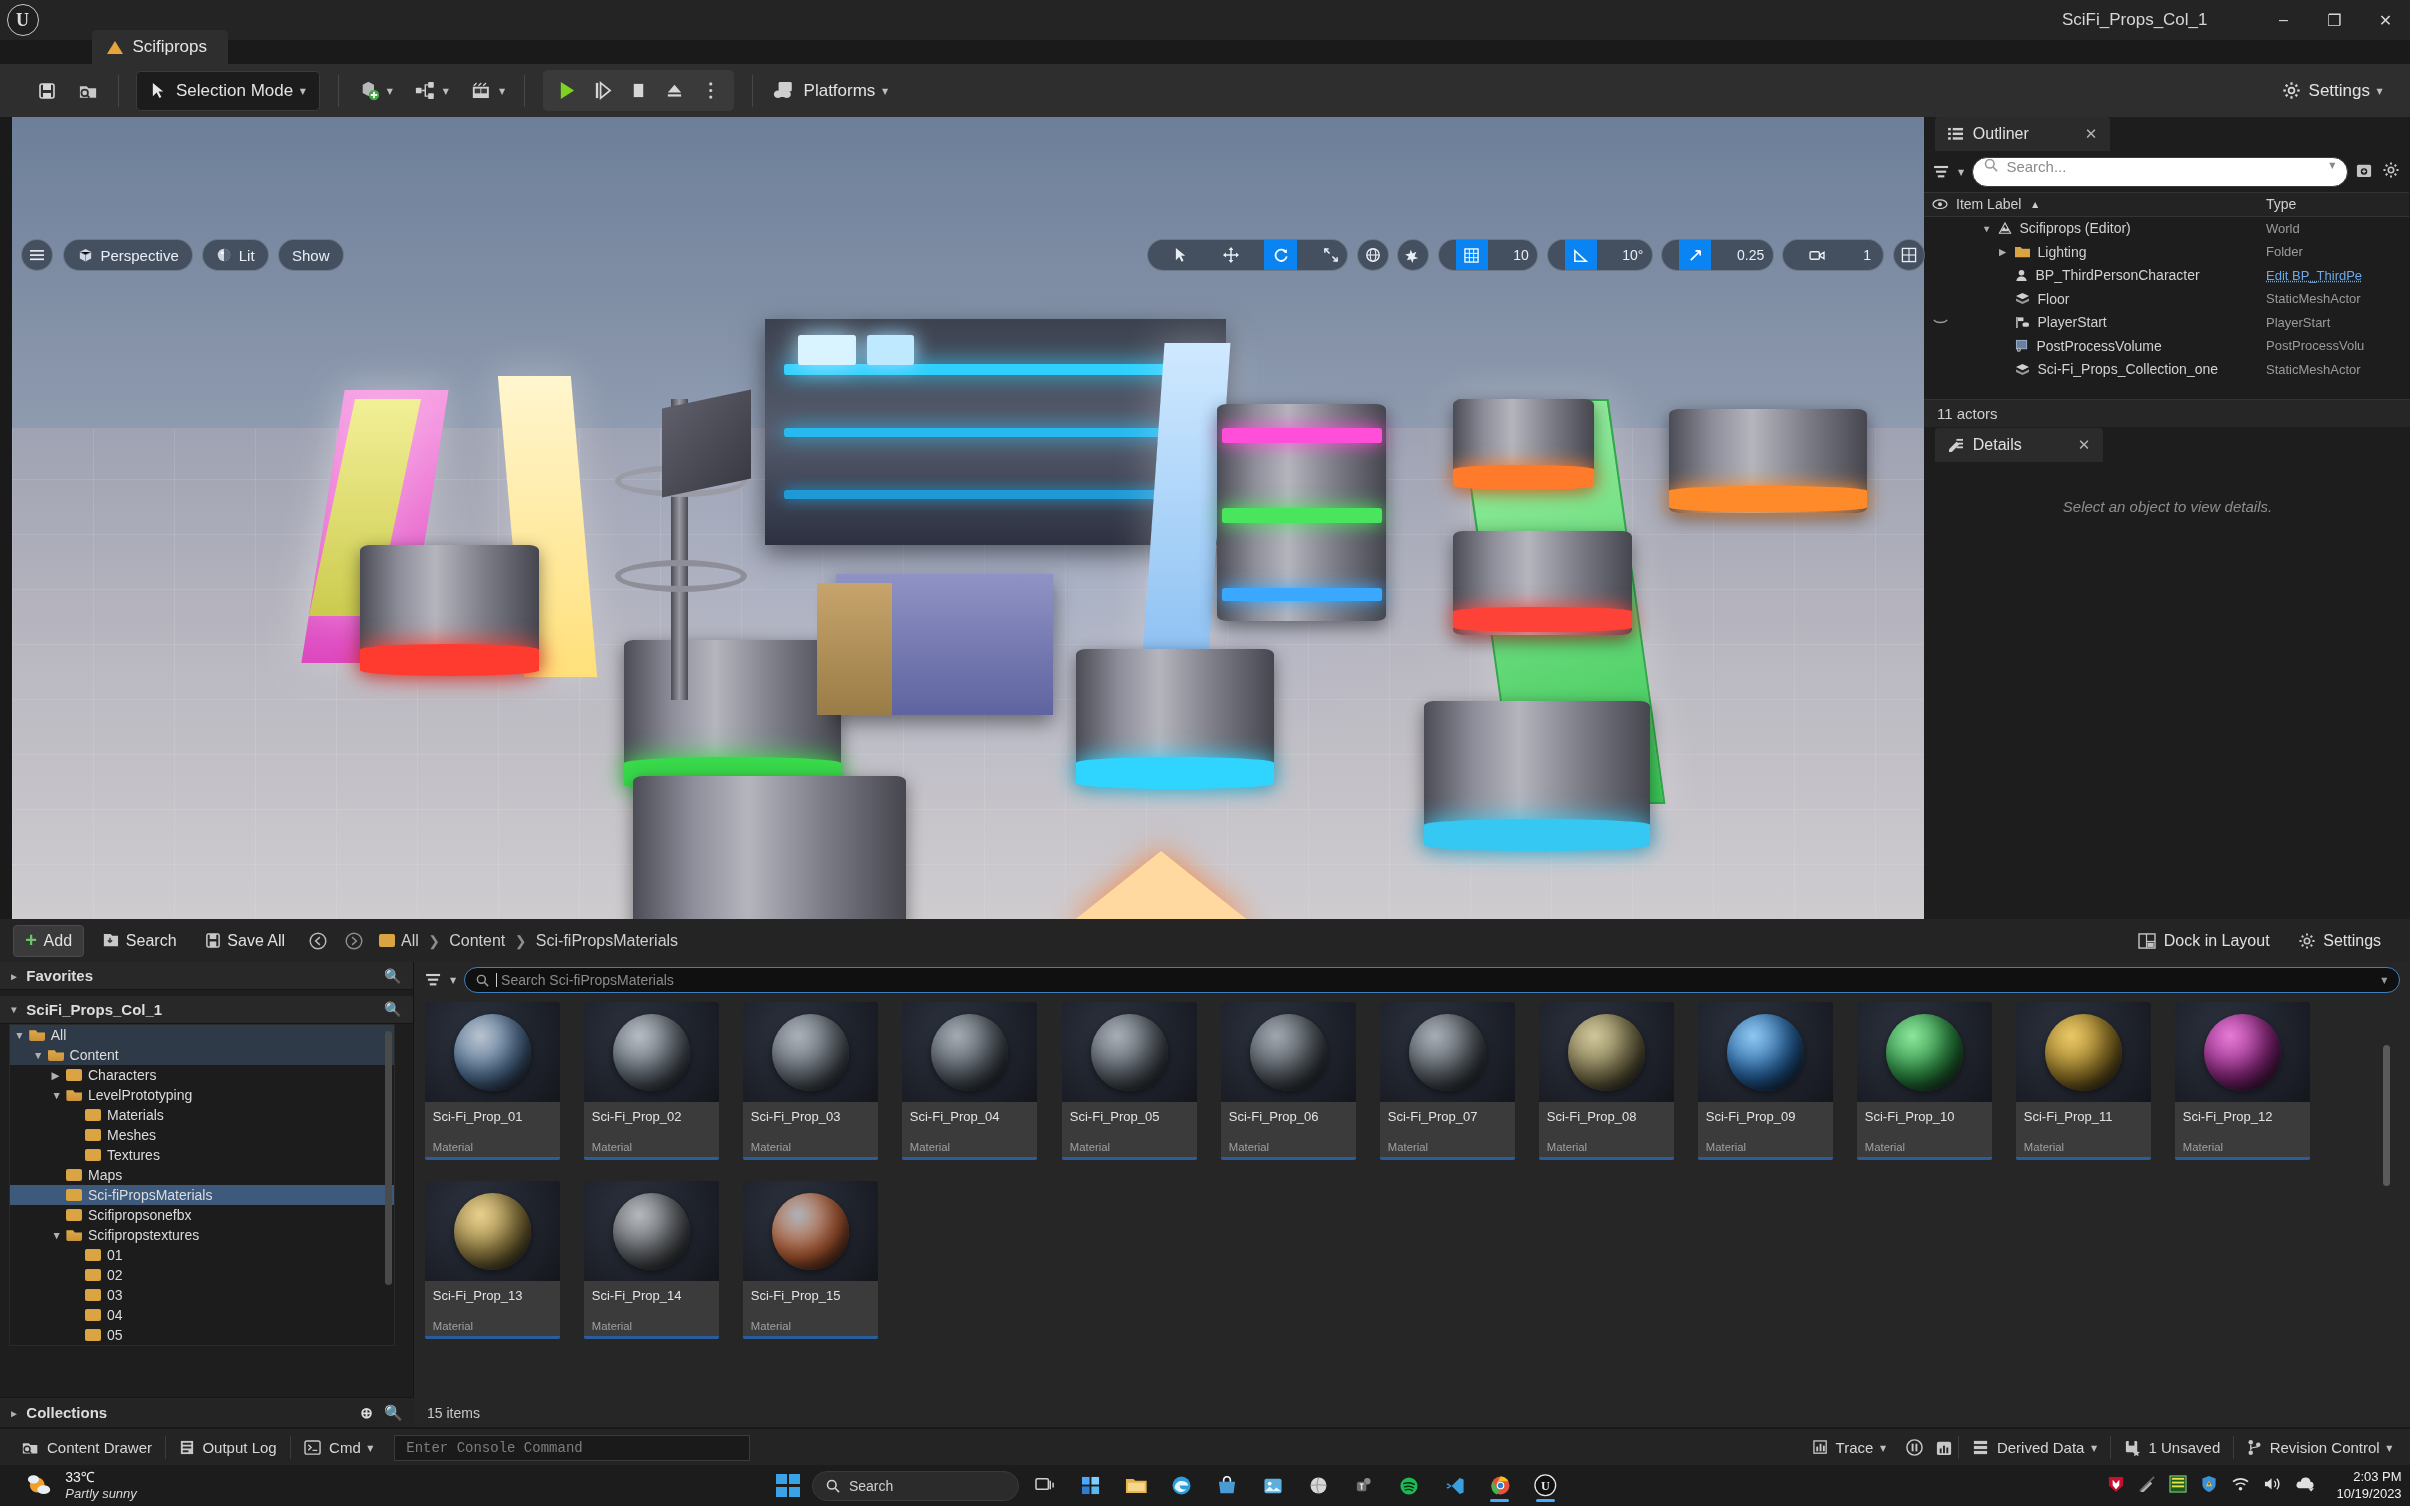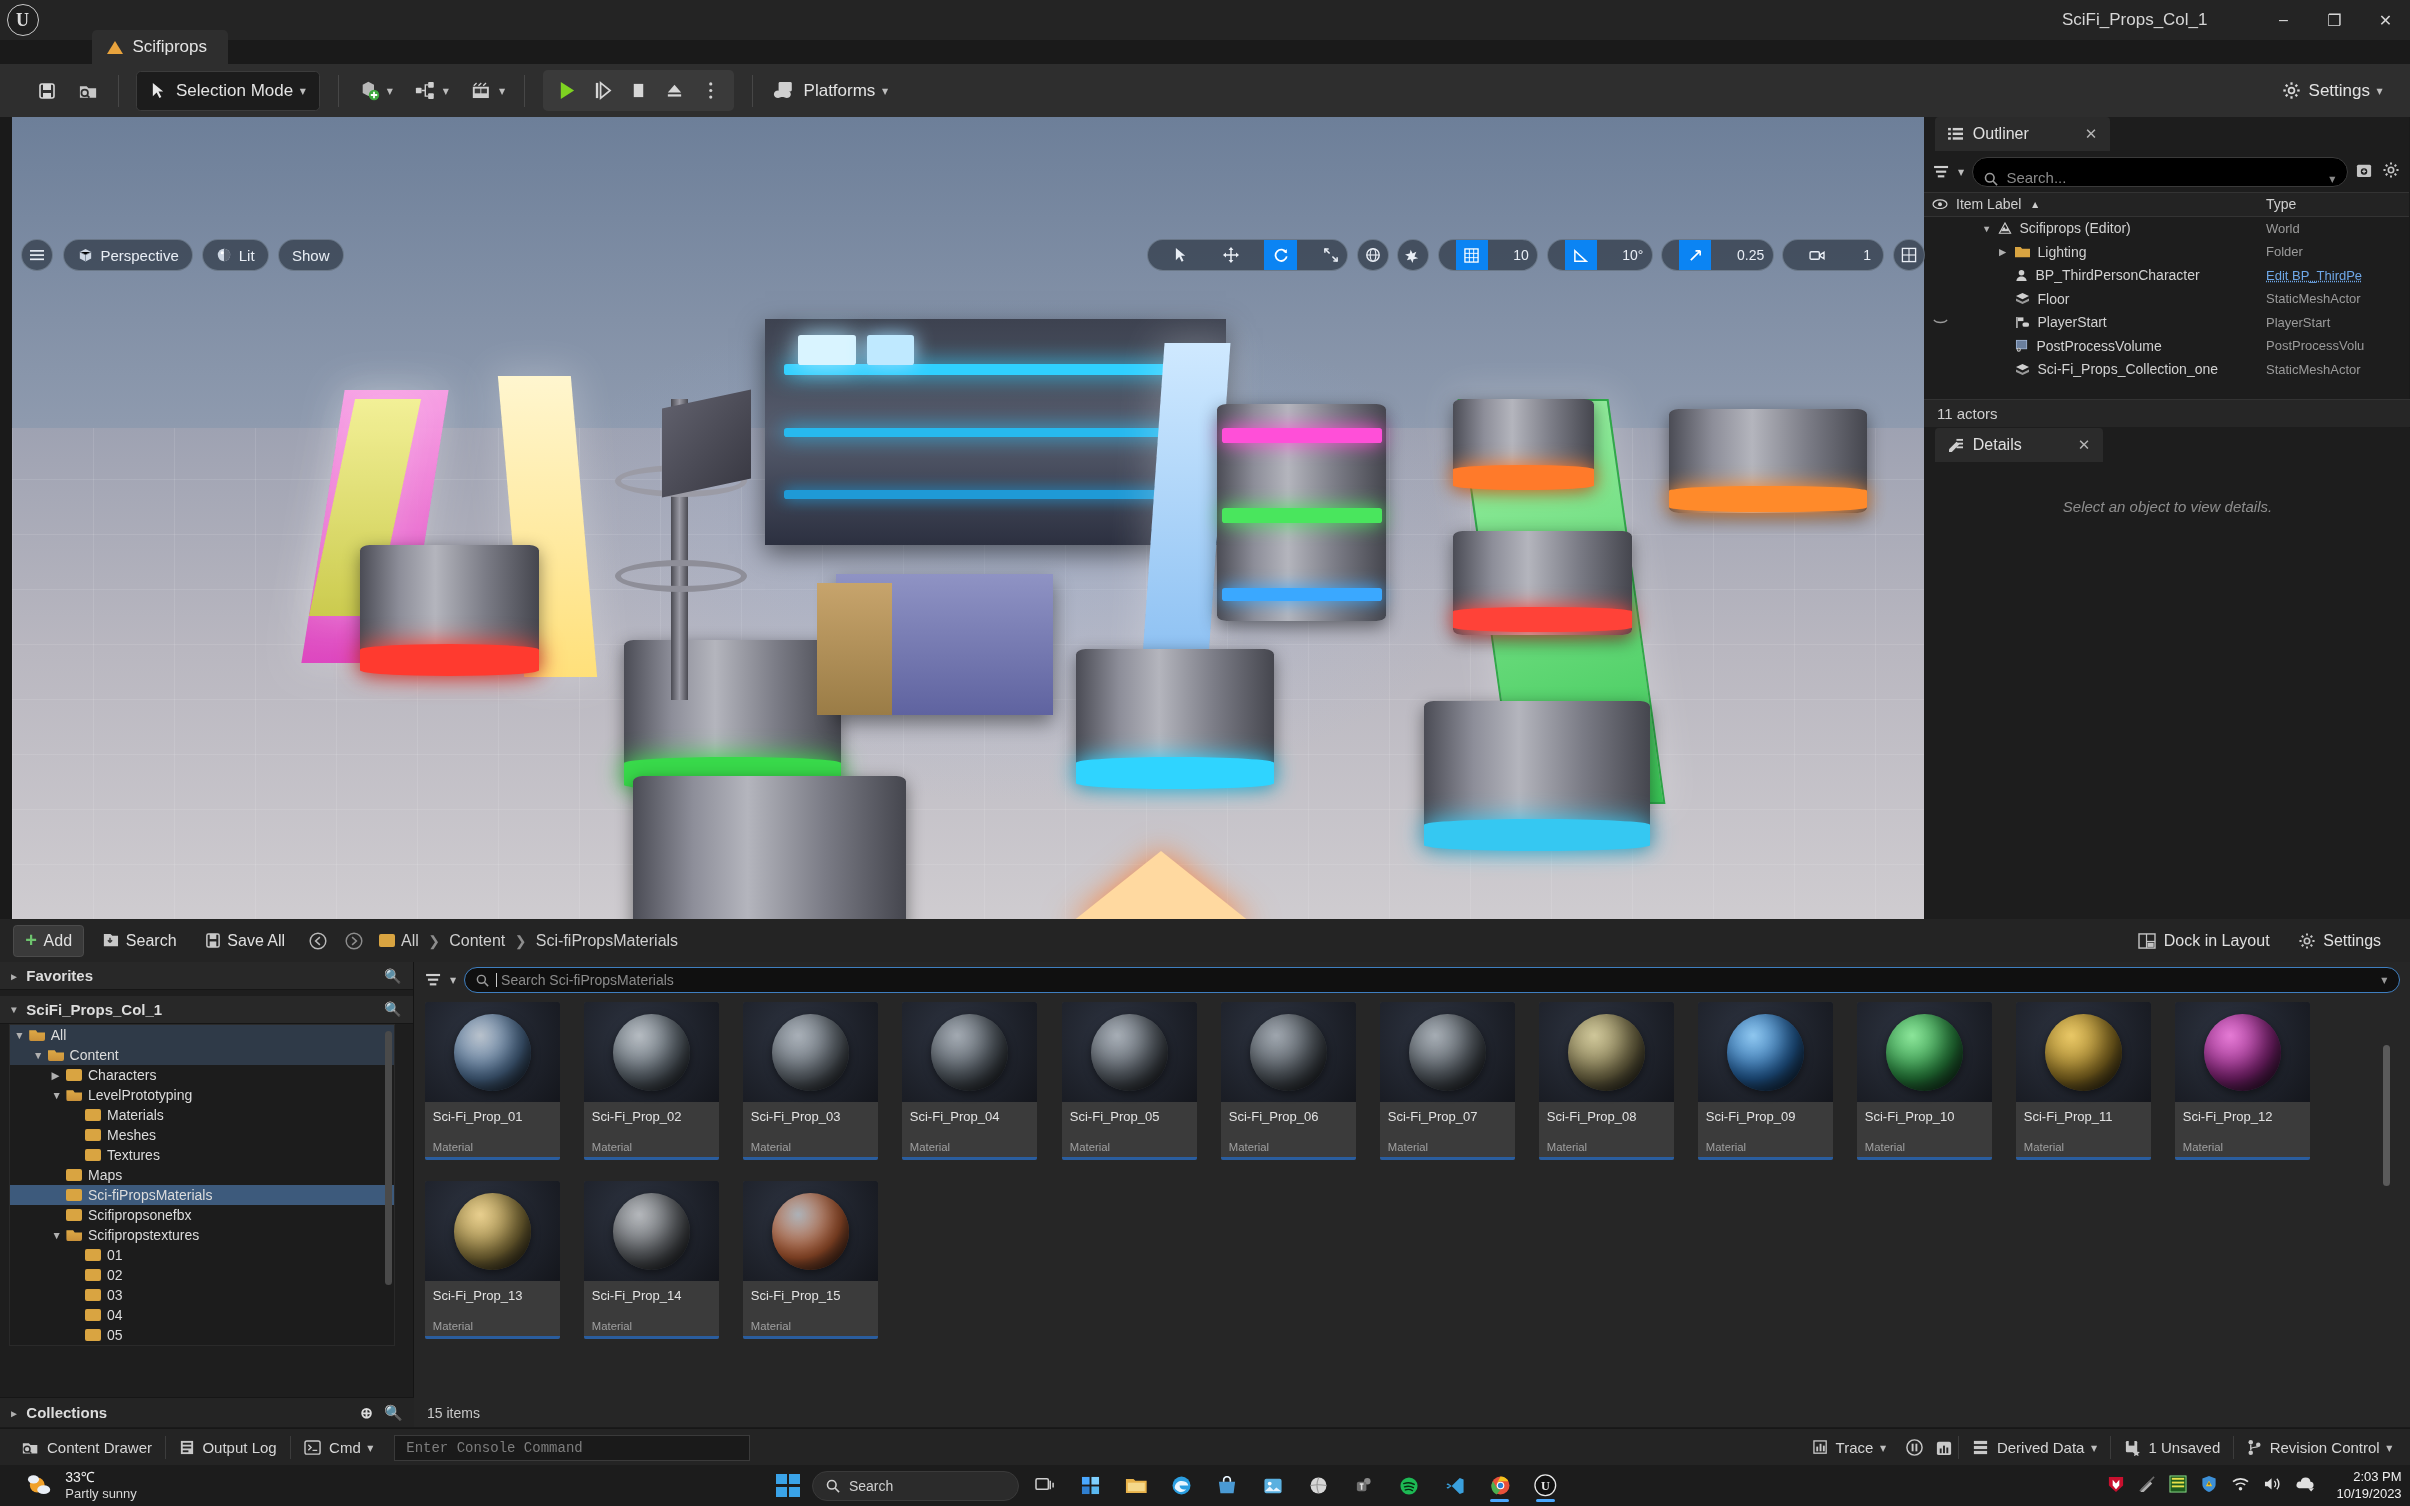--- a/index.html
+++ b/index.html
@@ -158,22 +158,22 @@
   .panel-tab {
     height: 34px; background: #2b2b2b; display: inline-flex; align-items: center;
     padding: 0 13px; font-size: 16px; color: #e0e0e0; border-radius: 3.8px 3.8px 0 0;
   }
   .panel-tab .x { margin-left: 56px; font-size: 15px; color: #b5b5b5; }
   .out-toolbar {
     height: 41px; display: flex; align-items: center; padding: 0 9.4px; gap: 7.5px;
     background: #1d1d1d;
   }
   .searchbox {
-    flex: 1; height: 30px; border-radius: 15px; background: #000000;
-    border: 0.9px solid #3a3a3a; display: flex; align-items: flex-end; padding: 0 11.3px;
+    flex: 1; height: 30px; border-radius: 15px; background: #ffffff;
+    border: 0.9px solid #3a3a3a; display: flex; align-items: flex-start; padding: 0 11.3px;
     font-size: 15px; color: #8a8a8a;
   }
   .out-head {
     height: 24.5px; display: flex; align-items: center; background: #232323;
     border-top: 0.9px solid #333; border-bottom: 0.9px solid #333;
     font-size: 14px; color: #cfcfcf;
   }
   .out-row {
     height: 23.5px; display: flex; align-items: center; font-size: 14px; color: #d2d2d2;
   }
@@ -281,21 +281,21 @@
   .sb-right { position: absolute; right: 5.6px; display: flex; align-items: center; }
 
   
   .taskbar {
     position: absolute; left: 0; top: 1465px; width: 2411px; height: 41px;
     background: #1c1c1c; display: flex; align-items: center;
   }
   .weather { display: flex; align-items: center; margin-left: 26px; }
   .weather .wtxt { margin-left: 11.3px; line-height: 1.2; }
   .weather .t1 { font-size: 14px; color: #f0f0f0; }
-  .weather .t2 { font-size: 13px; color: #d9d9d9; }
+  .weather .t2 { font-size: 13px; color: #d9d9d9; font-style: italic; }
   .tb-center { position: absolute; left: 772px; display: flex; align-items: center; gap: 7.5px; }
   .winstart { width: 32px; height: 32px; display: flex; align-items: center; justify-content: center; }
   .wsq { display: grid; grid-template-columns: 10.4px 10.4px; grid-template-rows: 10.4px 10.4px; gap: 2.8px; }
   .wsq div { background: #3aa3e8; }
   .searchpill {
     width: 207px; height: 30px; border-radius: 15px; background: #2b2b2b;
     display: flex; align-items: center; padding: 0 13px; font-size: 14px; color: #d0d0d0;
     border: 0.9px solid #3a3a3a;
   }
   .tbicon {

